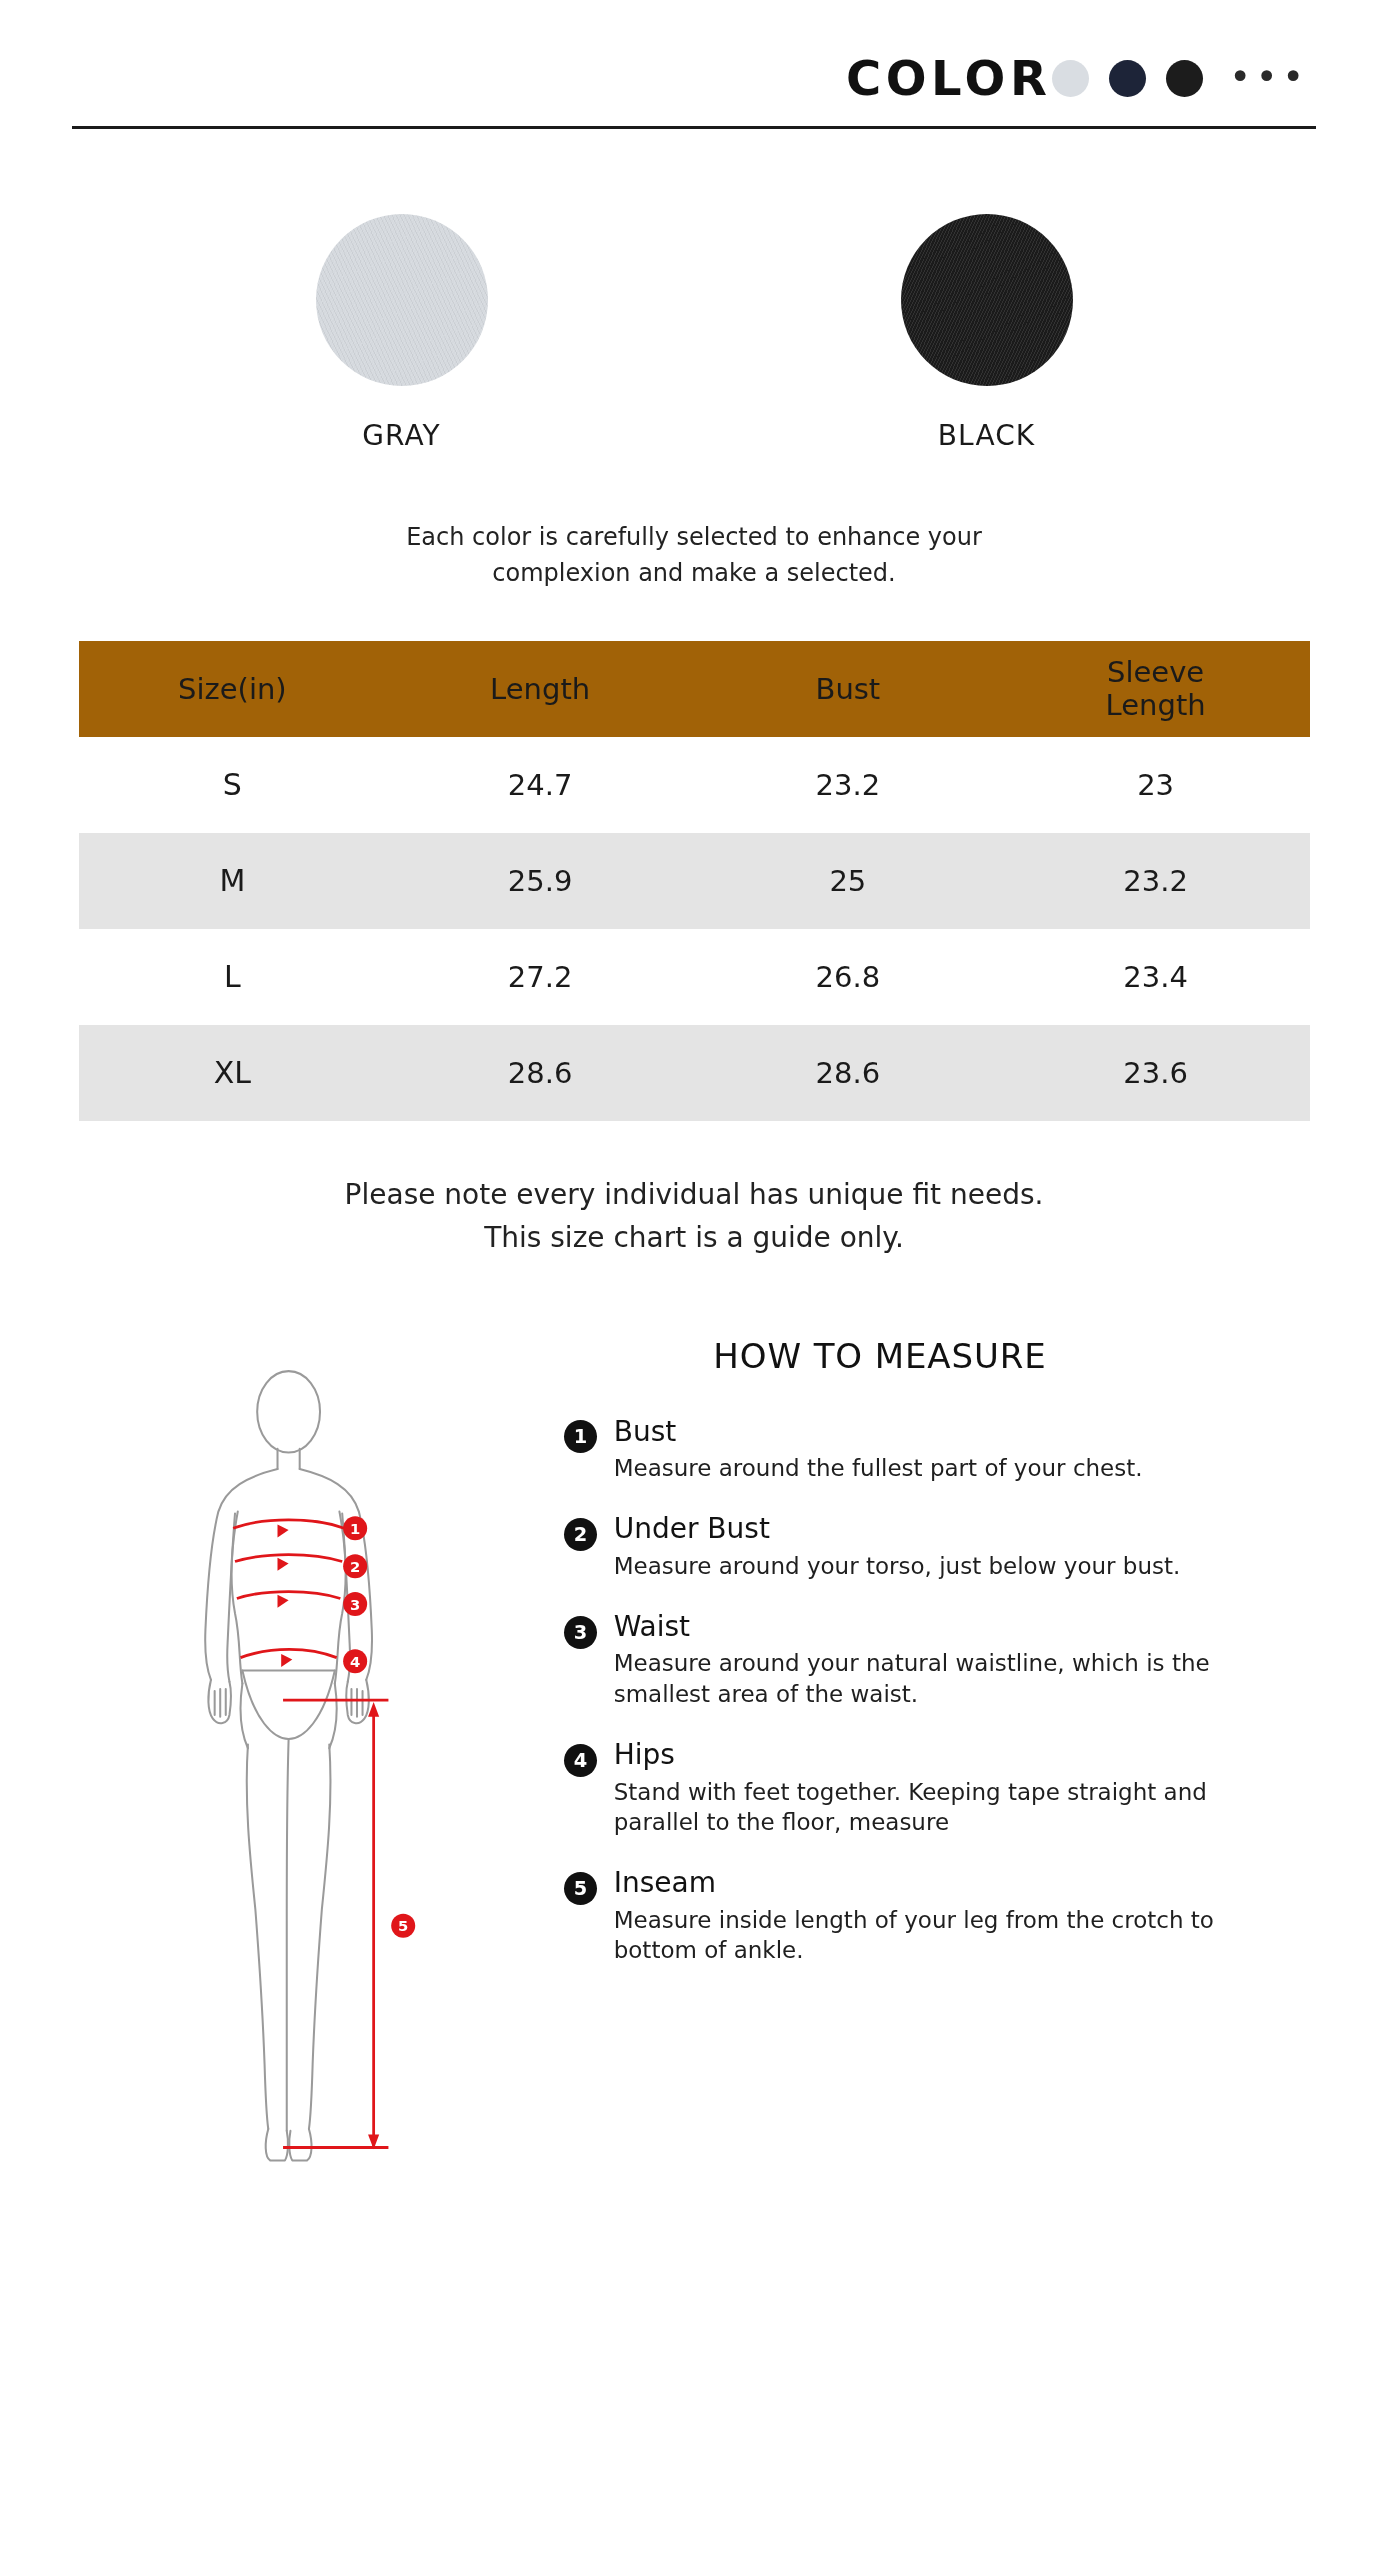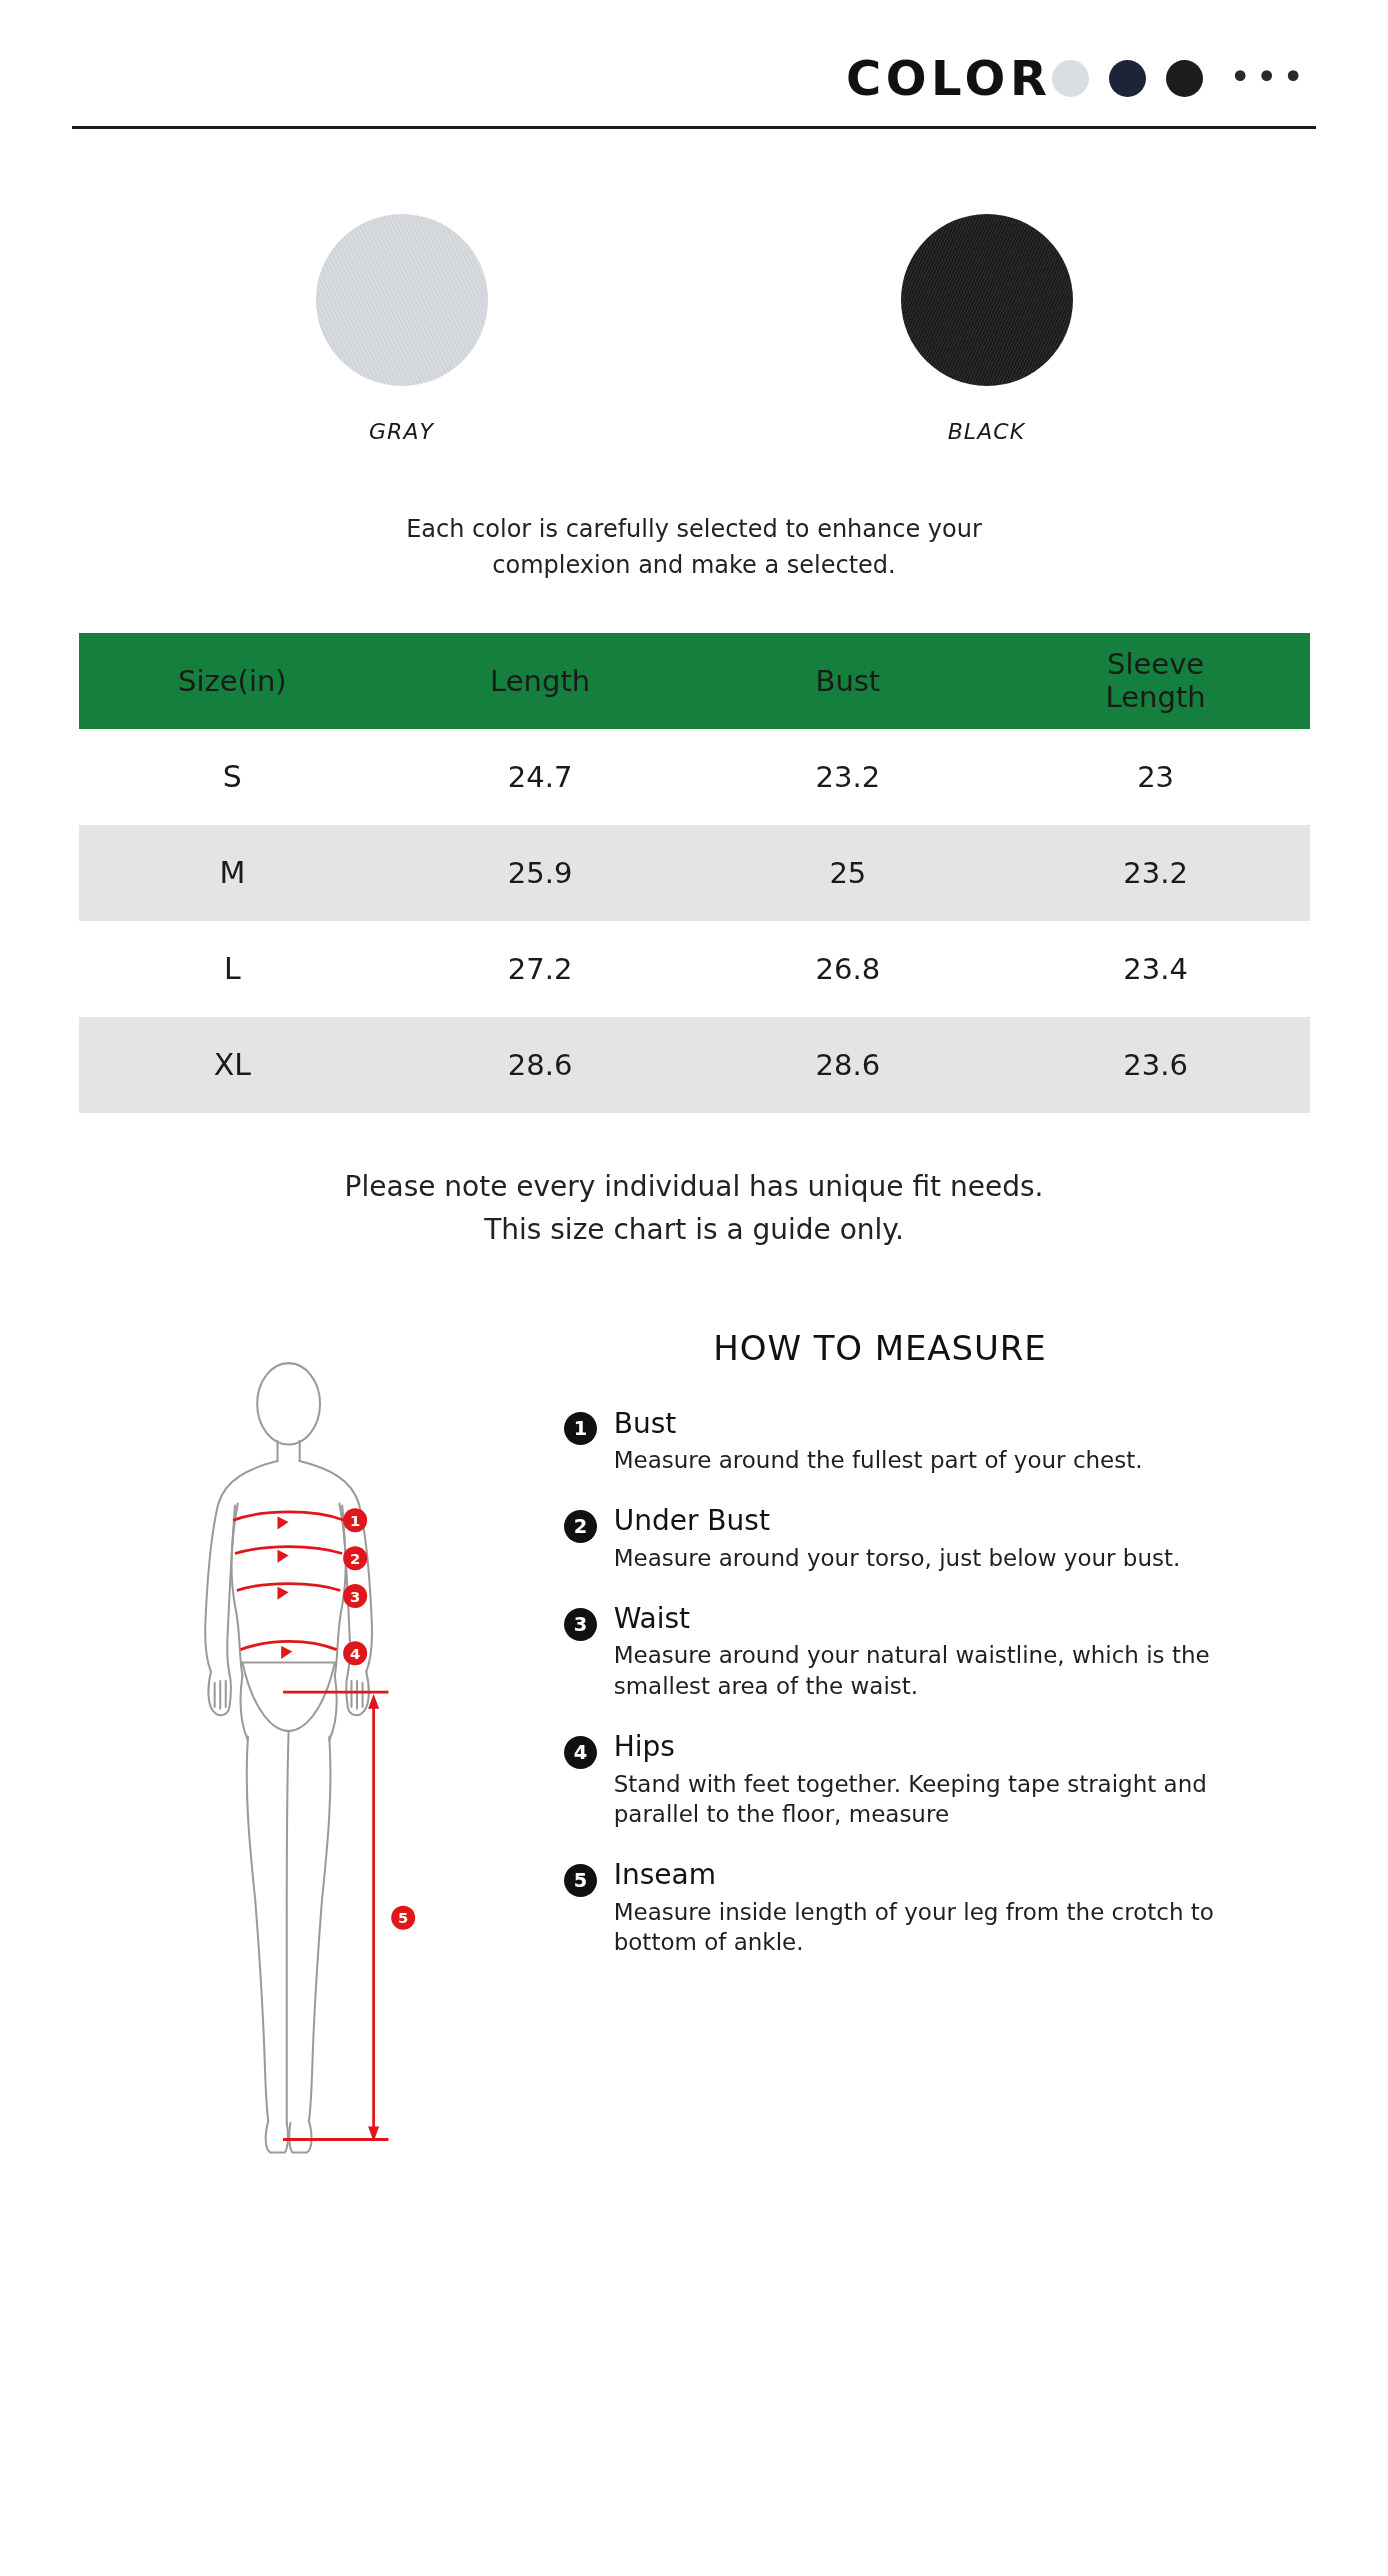--- a/index.html
+++ b/index.html
@@ -82,24 +82,23 @@
     position: absolute; inset: 0;
     background-image:
       repeating-linear-gradient(115deg, rgba(255,255,255,0.10) 0 0.9px, rgba(0,0,0,0.0) 0.9px 2.8px),
       repeating-linear-gradient(65deg, rgba(0,0,0,0.05) 0 0.9px, rgba(0,0,0,0.0) 0.9px 3.7px);
   }
   .swatch-gray  { background: #d5d9de; }
   .swatch-navy  { background: #1b2238; }
   .swatch-black { background: #1b1b1b; }
   .swatch-label {
     margin-top: 33px;
-    font-size: 22px;
+    font-size: 28px;
     letter-spacing: 1.1px;
     color: #1a1a1a;
-    font-style: italic;
   }
 
   
   .color-note {
     margin-top: 67px;
     text-align: center;
     font-size: 24px;
     line-height: 1.5;
     color: #222222;
   }
@@ -113,21 +112,21 @@
   }
   .size-table th, .size-table td {
     text-align: center;
     font-weight: normal;
     font-size: 29px;
     color: #1a1a1a;
     height: 96px;
     vertical-align: middle;
     padding: 0;
   }
-  .size-table thead tr { background: #15803d; }
+  .size-table thead tr { background: #a16207; }
   .size-table thead th { font-size: 29px; line-height: 1.12; }
   .size-table tbody tr.odd { background: #ffffff; }
   .size-table tbody tr.even { background: #e4e4e4; }
   .size-table td.sizecol { font-size: 30px; }
 
   .table-note {
     margin-top: 52px;
     text-align: center;
     font-size: 28px;
     line-height: 1.55;

